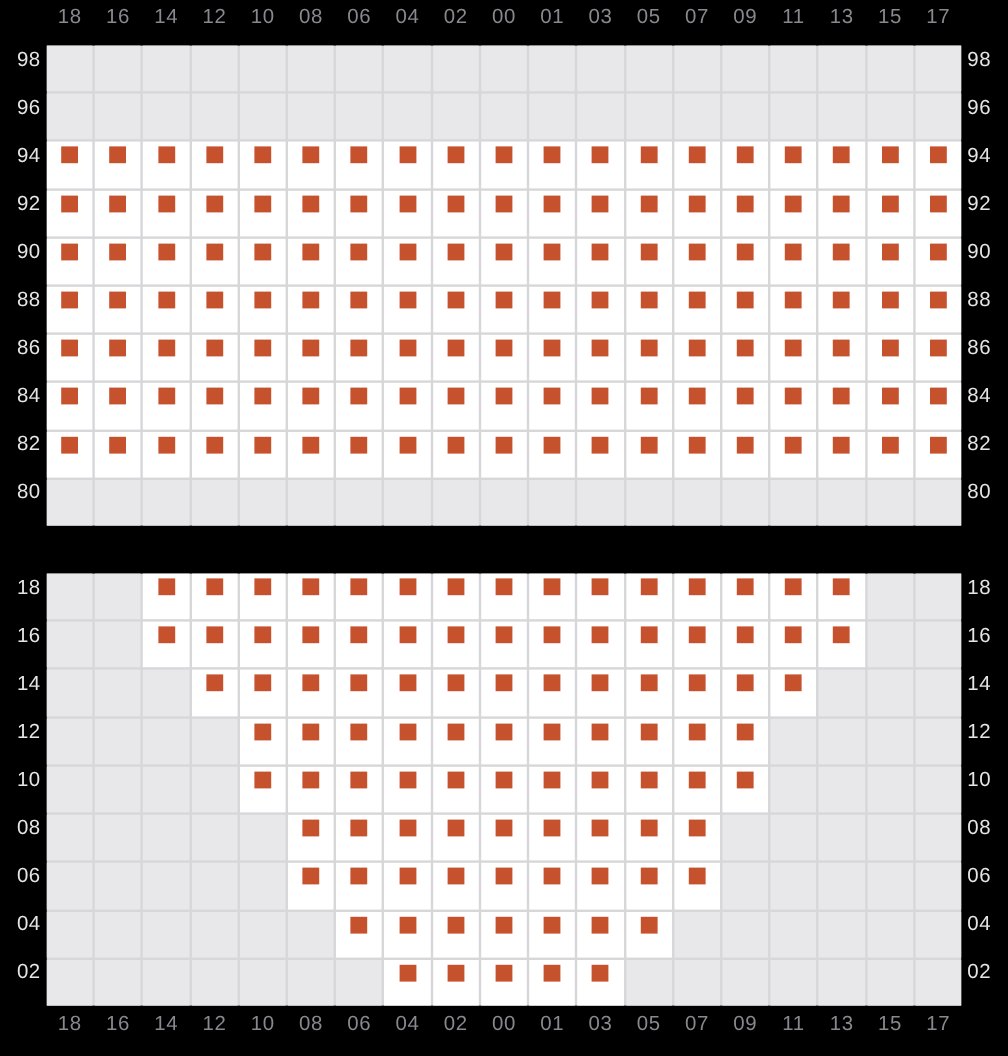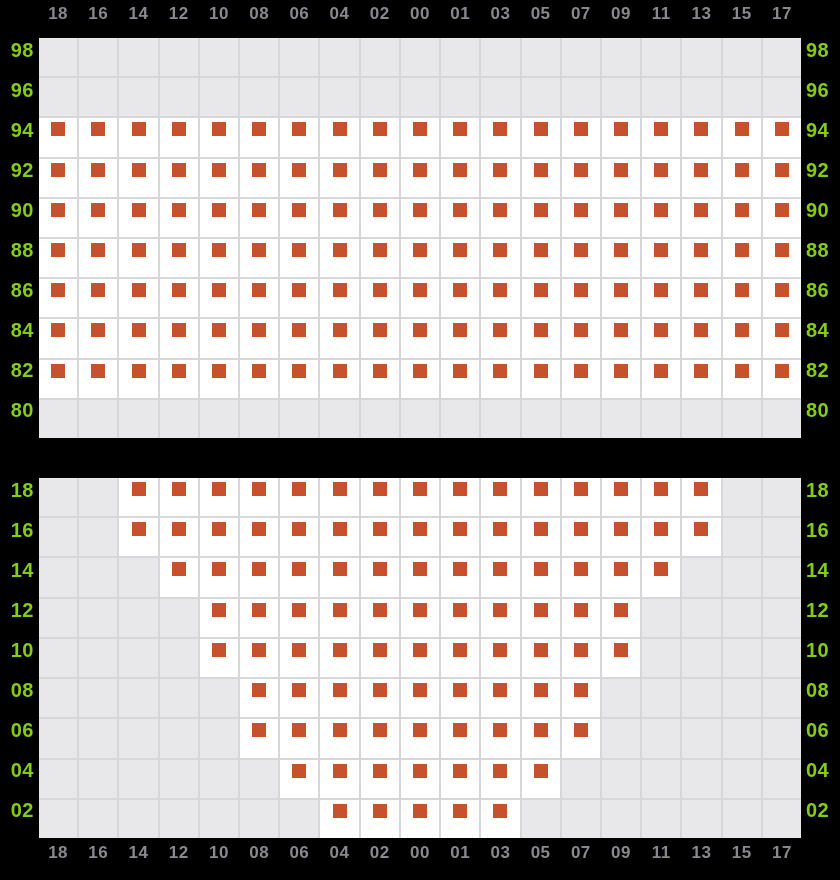--- a/index.html
+++ b/index.html
@@ -7,21 +7,20 @@
     padding: 0;
     background: #000000;
     font-family: "Liberation Sans", sans-serif;
   }
   .stage {
     position: relative;
     width: 840px;
     height: 880px;
     background: #000000;
     overflow: hidden;
-    font-weight: bold;
   }
   .col-axis {
     position: absolute;
     left: 39px;
     width: 762px;
     display: grid;
     grid-template-columns: repeat(19, 1fr);
     gap: 2px;
   }
   .col-axis .xlab {
@@ -52,23 +51,23 @@
   .row-labels {
     position: absolute;
     width: 34px;
   }
   .row-labels.left  { left: 0;  text-align: right; }
   .row-labels.right { left: 806px; text-align: left; }
   .row-labels .ylab {
     height: 40px;
     box-sizing: border-box;
     padding-top: 2px;
-    font-size: 20px;
+    font-size: 17px;
     line-height: 20px;
-    color: #84cc16;
+    color: #e5e5e5;
     letter-spacing: 0.5px;
   }
 </style>
 </head>
 <body>
 
 <div class="stage">
   <div class="col-axis" id="axis-top" style="top:4px;">
       <div class="xlab">18</div>
       <div class="xlab">16</div>

